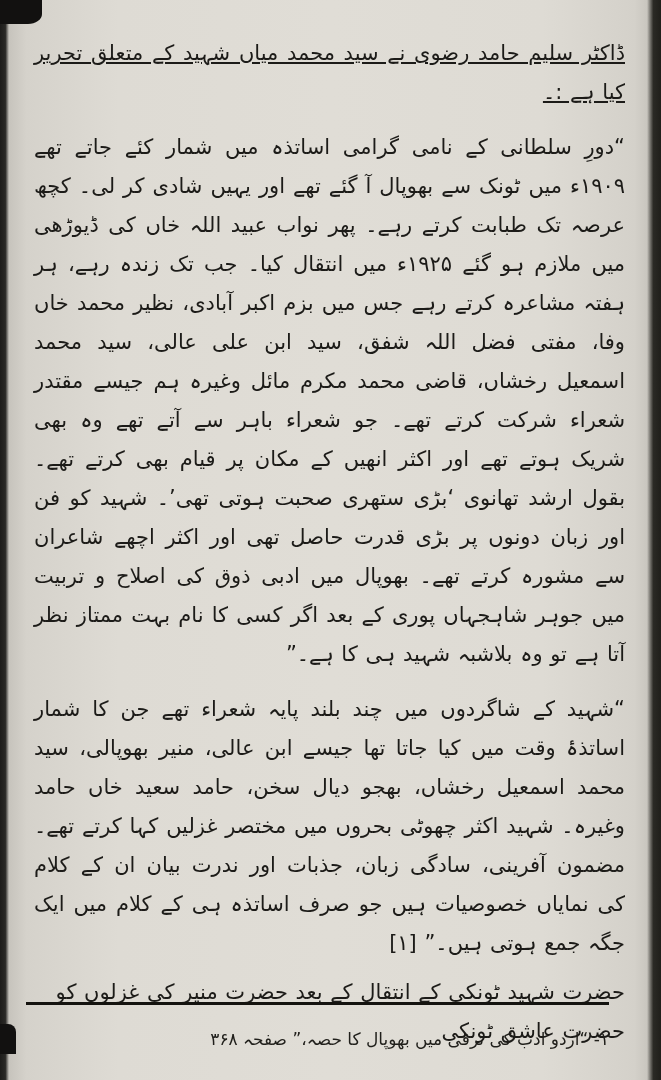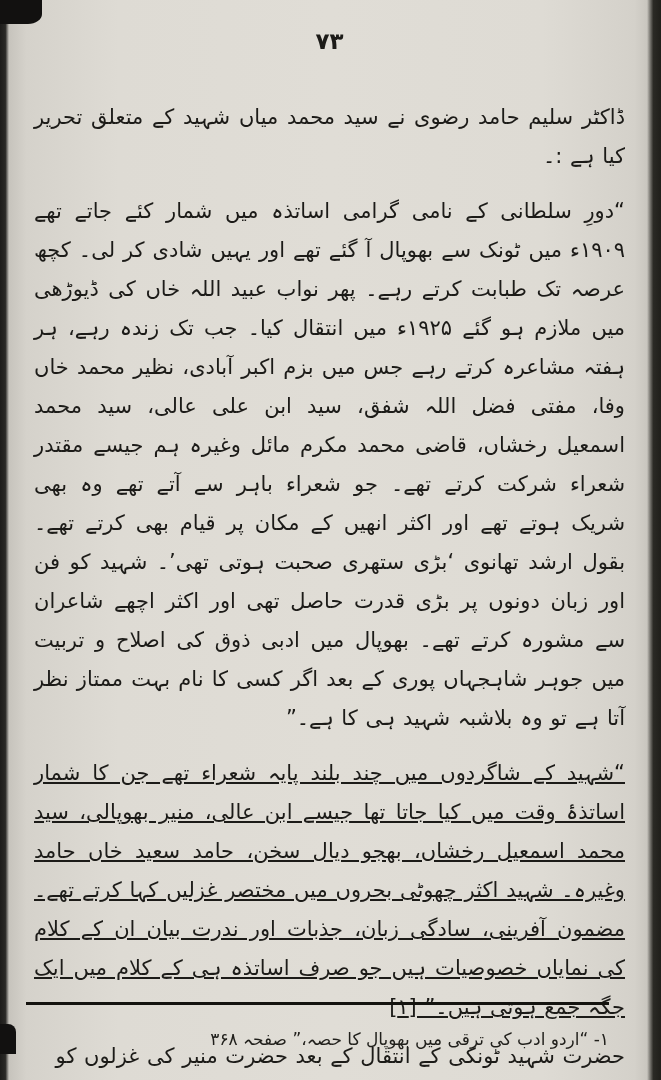--- a/index.html
+++ b/index.html
@@ -69,27 +69,27 @@
   }
   .para {
     margin: 0;
     font-size: 21px;
     line-height: 39px;
     text-align: justify;
     text-justify: inter-word;
     word-spacing: 1px;
   }
   .intro {
-    margin-top: 44px;
+    margin-top: 34px;
+    text-decoration: underline;
   }
   .quote {
     margin-top: 16px;
   }
   .q2 {
-    text-decoration: underline;
   }
   .closing {
     margin-top: 10px;
     text-align: right;
   }
   .footnote-rule {
     position: absolute;
     left: 26px;
     right: 52px;
     top: 1002px;
@@ -112,21 +112,20 @@
 <body>
 
 <div class="scan">
 
   <div class="edge edge-left"></div>
   <div class="edge edge-right"></div>
   <div class="blot blot-top-left"></div>
   <div class="blot blot-bottom-left"></div>
 
   <div class="page">
-    <div class="page-number">۷۳</div>
 
     <p class="para intro">ڈاکٹر سلیم حامد رضوی نے سید محمد میاں شہید کے متعلق تحریر کیا ہے :۔</p>
 
     <p class="para quote q1">“دورِ سلطانی کے نامی گرامی اساتذہ میں شمار کئے جاتے تھے ۱۹۰۹ء میں ٹونک سے بھوپال آ گئے تھے اور یہیں شادی کر لی۔ کچھ عرصہ تک طبابت کرتے رہے۔ پھر نواب عبید اللہ خاں کی ڈیوڑھی میں ملازم ہو گئے ۱۹۲۵ء میں انتقال کیا۔ جب تک زندہ رہے، ہر ہفتہ مشاعرہ کرتے رہے جس میں بزم اکبر آبادی، نظیر محمد خاں وفا، مفتی فضل اللہ شفق، سید ابن علی عالی، سید محمد اسمعیل رخشاں، قاضی محمد مکرم مائل وغیرہ ہم جیسے مقتدر شعراء شرکت کرتے تھے۔ جو شعراء باہر سے آتے تھے وہ بھی شریک ہوتے تھے اور اکثر انھیں کے مکان پر قیام بھی کرتے تھے۔ بقول ارشد تھانوی ‘بڑی ستھری صحبت ہوتی تھی’۔ شہید کو فن اور زبان دونوں پر بڑی قدرت حاصل تھی اور اکثر اچھے شاعران سے مشورہ کرتے تھے۔ بھوپال میں ادبی ذوق کی اصلاح و تربیت میں جوہر شاہجہاں پوری کے بعد اگر کسی کا نام بہت ممتاز نظر آتا ہے تو وہ بلاشبہ شہید ہی کا ہے۔”</p>
 
     <p class="para quote q2">“شہید کے شاگردوں میں چند بلند پایہ شعراء تھے جن کا شمار اساتذۂ وقت میں کیا جاتا تھا جیسے ابن عالی، منیر بھوپالی، سید محمد اسمعیل رخشاں، بھجو دیال سخن، حامد سعید خاں حامد وغیرہ۔ شہید اکثر چھوٹی بحروں میں مختصر غزلیں کہا کرتے تھے۔ مضمون آفرینی، سادگی زبان، جذبات اور ندرت بیان ان کے کلام کی نمایاں خصوصیات ہیں جو صرف اساتذہ ہی کے کلام میں ایک جگہ جمع ہوتی ہیں۔” [۱]</p>
 
     <p class="para closing">حضرت شہید ٹونکی کے انتقال کے بعد حضرت منیر کی غزلوں کو حضرت عاشق ٹونکی</p>
   </div>
 

